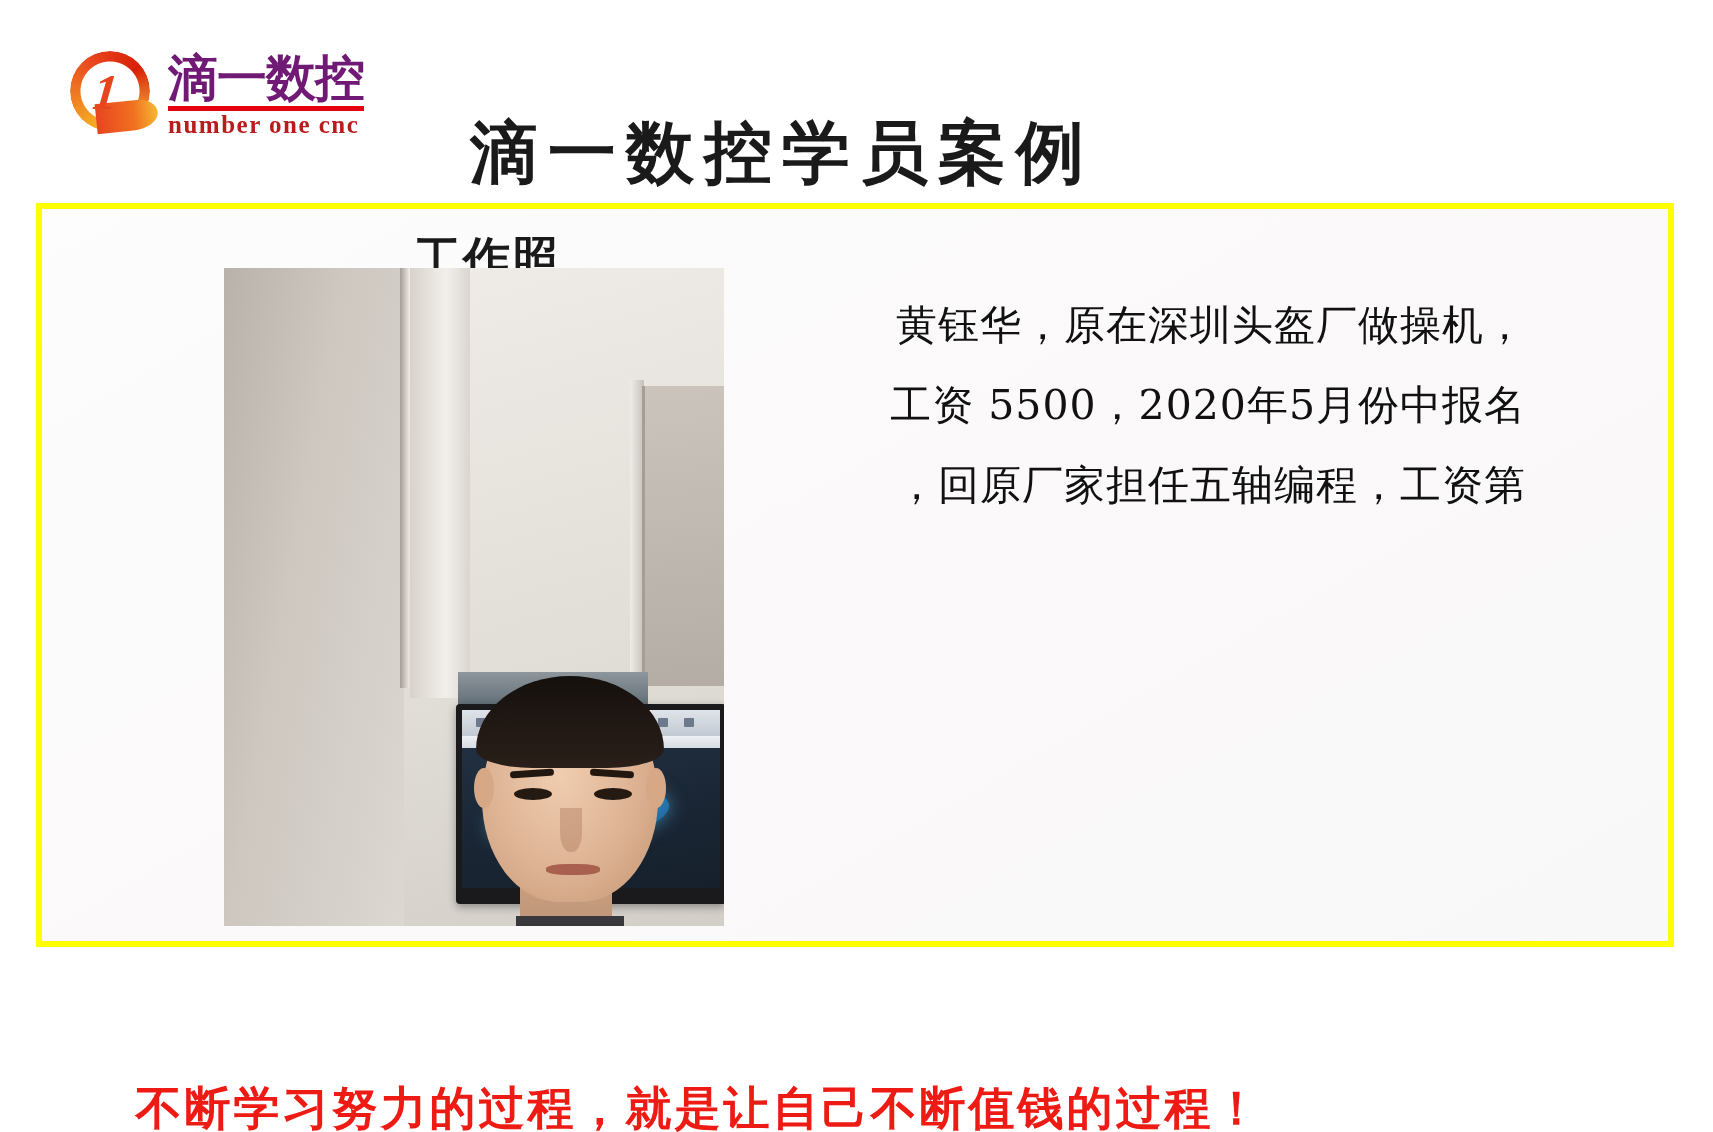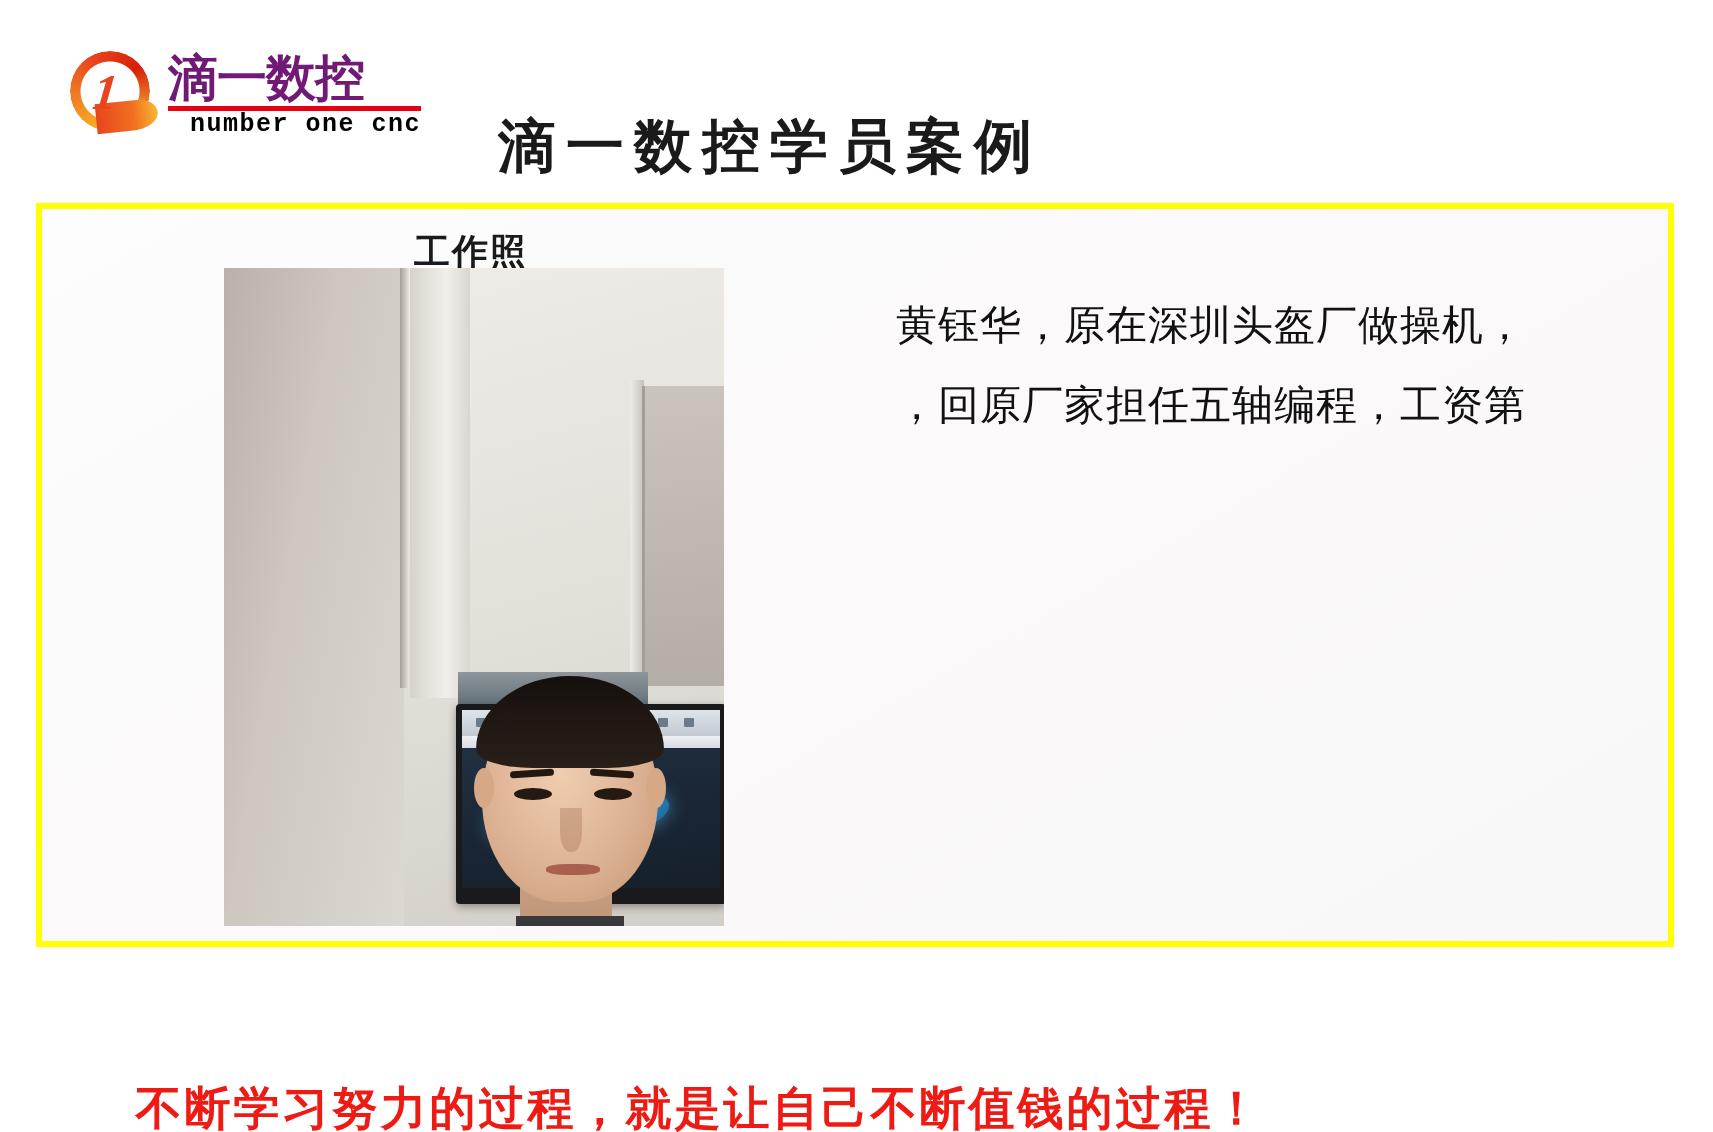--- a/index.html
+++ b/index.html
@@ -82,40 +82,39 @@
     letter-spacing: -1px;
     line-height: 1.02;
     white-space: nowrap;
   }
   #logo-rule {
     height: 5px;
     background: #e60012;
     margin: 2px 0 1px 0;
   }
   #logo-en {
-    color: #000000;
-    font-family: Liberation Mono, monospace;
+    color: #b91c1c;
+    font-family: Liberation Serif, serif;
     font-weight: bold;
     font-size: 25px;
     letter-spacing: 1.5px;
     line-height: 1;
     white-space: nowrap;
-    margin-left: 22px;
   }
 
   
   #page-title {
     position: absolute;
     left: 470px;
     top: 108px;
     width: 600px;
     text-align: center;
     font-family: "DejaVu Serif", "Liberation Serif", serif;
     font-weight: bold;
-    font-size: 58px;
+    font-size: 68px;
     letter-spacing: 10px;
     color: #1a1a1a;
     white-space: nowrap;
   }
 
   
   #panel {
     position: absolute;
     left: 36px;
     top: 203px;
@@ -126,21 +125,21 @@
     background: linear-gradient(150deg, #fdfdfd 0%, #fbf9fa 45%, #f9f8f9 100%);
   }
 
   
   #photo-caption {
     position: absolute;
     left: 414px;
     top: 228px;
     font-family: "DejaVu Serif", "Liberation Serif", serif;
     font-weight: bold;
-    font-size: 36px;
+    font-size: 47px;
     letter-spacing: 2px;
     color: #1a1a1a;
     white-space: nowrap;
   }
 
   
   #photo {
     position: absolute;
     left: 224px;
     top: 268px;
@@ -342,18 +341,19 @@
     <div class="ph-brow-l"></div>
     <div class="ph-brow-r"></div>
     <div class="ph-eye-l"></div>
     <div class="ph-eye-r"></div>
     <div class="ph-nose"></div>
     <div class="ph-mouth"></div>
   </div>
 
   <div id="body-text">
     <div class="line">黄钰华，原在深圳头盔厂做操机，</div>
+    <div class="line">工资 5500，2020年5月份中报名</div>
     <div class="line">，回原厂家担任五轴编程，工资第</div>
   </div>
 
   <div id="slogan">不断学习努力的过程，就是让自己不断值钱的过程！</div>
 
 </div>
 
 </body></html>

